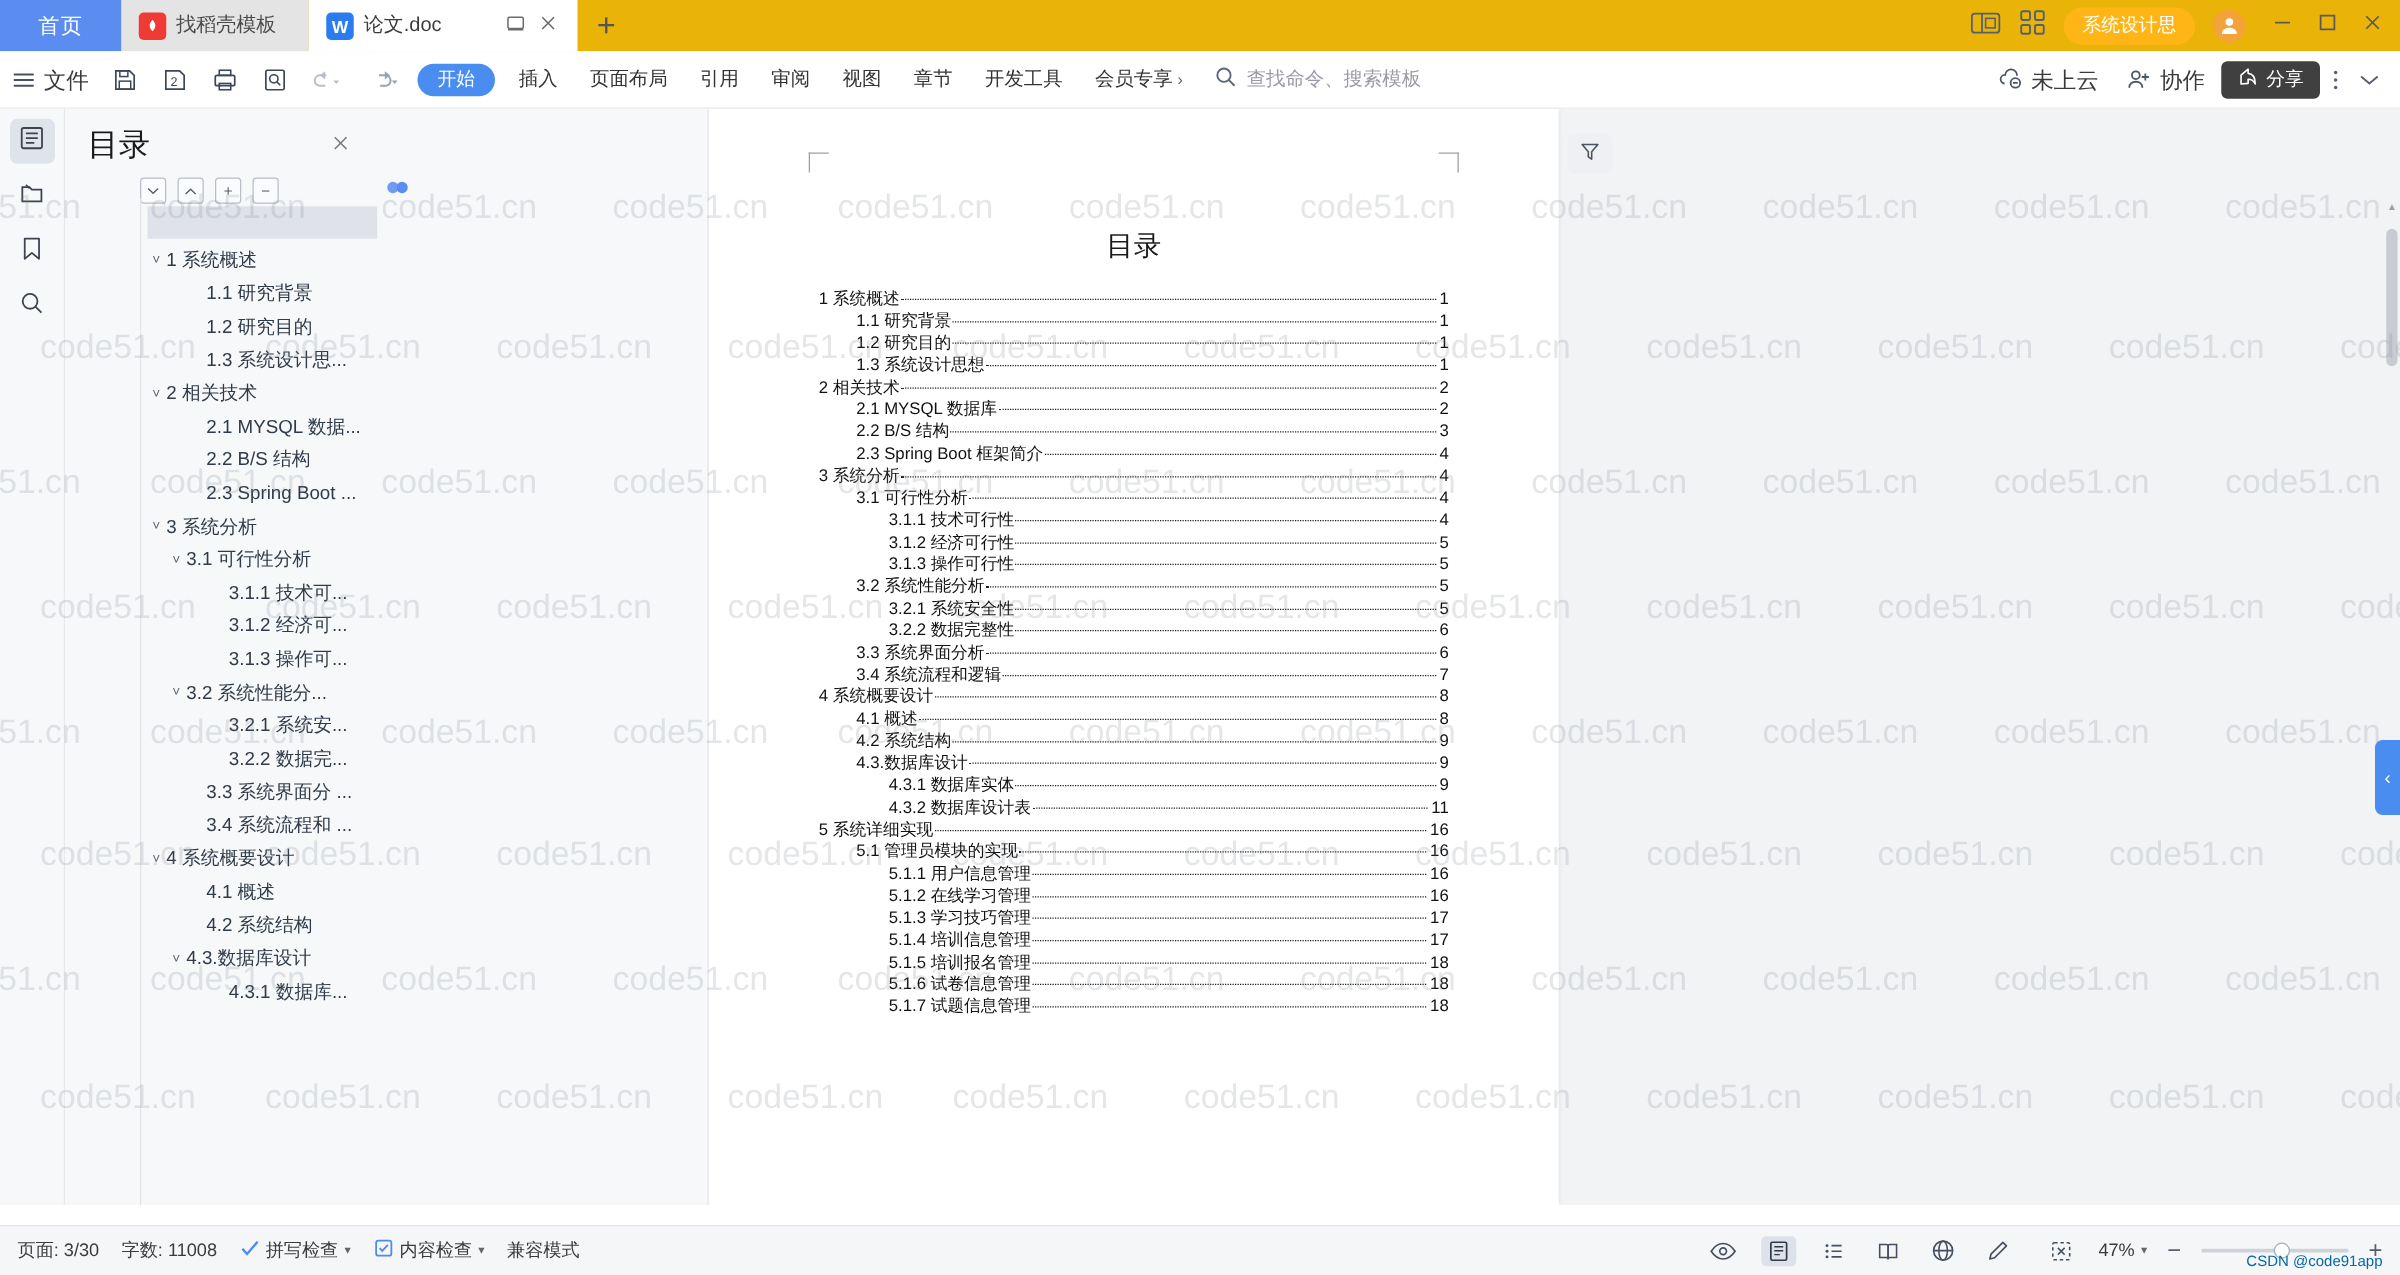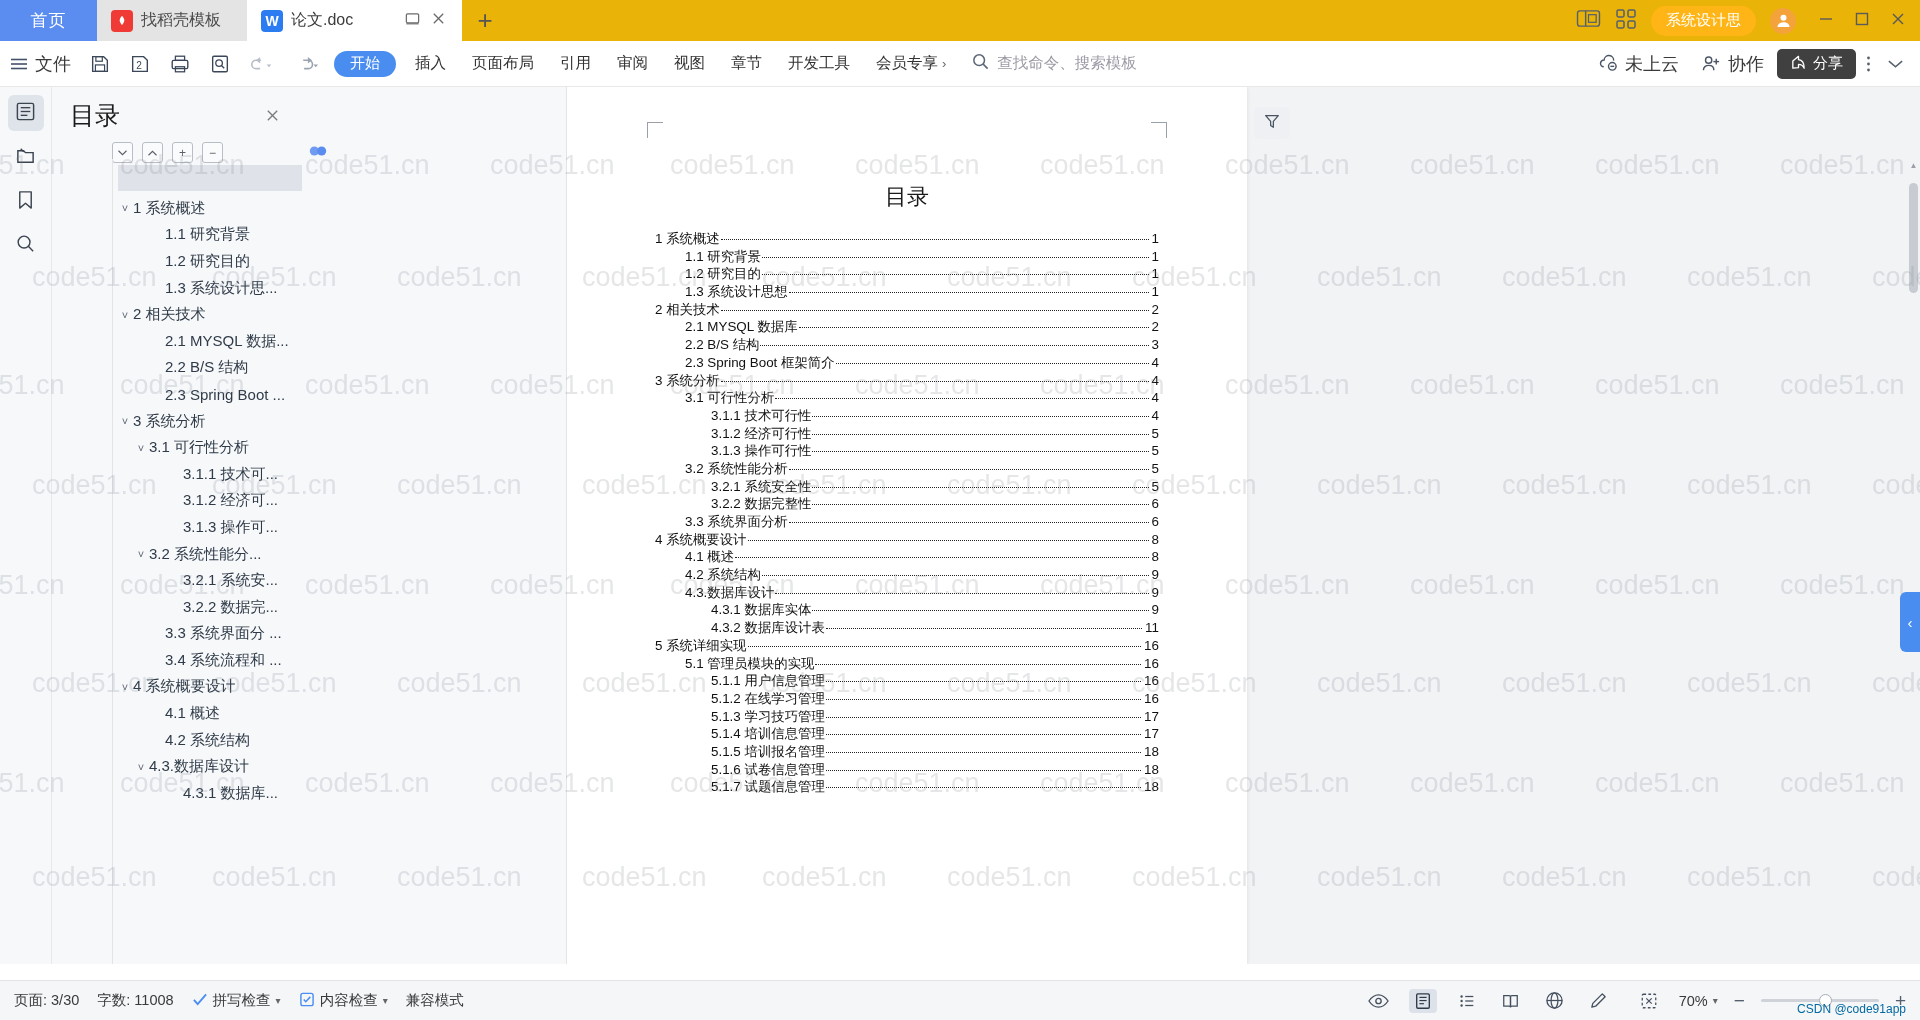--- a/index.html
+++ b/index.html
@@ -694,20 +694,25 @@
           <div class="tentry i2">
             <span class="tnum">3.2.2  数据完整性</span>
             <span class="dots"></span>
             <span class="tpage">6</span>
           </div>
           <div class="tentry i1">
             <span class="tnum">3.3 系统界面分析</span>
             <span class="dots"></span>
             <span class="tpage">6</span>
           </div>
+          <div class="tentry i1">
+            <span class="tnum">3.4 系统流程和逻辑</span>
+            <span class="dots"></span>
+            <span class="tpage">7</span>
+          </div>
           <div class="tentry i0">
             <span class="tnum">4 系统概要设计</span>
             <span class="dots"></span>
             <span class="tpage">8</span>
           </div>
           <div class="tentry i1">
             <span class="tnum">4.1 概述</span>
             <span class="dots"></span>
             <span class="tpage">8</span>
           </div>
@@ -864,21 +869,21 @@
             <path d="M3 17l1-4L14 3l3 3L7 16z" fill="none" stroke="#44505e" stroke-width="1.4" stroke-linejoin="round"></path>
           </svg>
       </span>
       <span class="sb-viewbtn" style="margin-left:6px;">
         <svg width="18" height="18" viewBox="0 0 20 20">
             <rect x="2.5" y="2.5" width="15" height="15" rx="1.3" fill="none" stroke="#44505e" stroke-width="1.4" stroke-dasharray="3 2.5"></rect>
             <path d="M7 7l6 6M13 7l-6 6" stroke="#44505e" stroke-width="1.3"></path>
           </svg>
       </span>
       <span class="sb-item">
-        <span>70%</span>
+        <span>47%</span>
         <span style="font-size:10px;color:#666;">▾</span>
       </span>
       <span style="font-size:19px;color:#55606e;">−</span>
       <span class="zoom-track">
         <span class="zoom-knob"></span>
       </span>
       <span style="font-size:19px;color:#55606e;">+</span>
     </div>
     <span class="csdn-mark">CSDN @code91app</span>
   </div>

